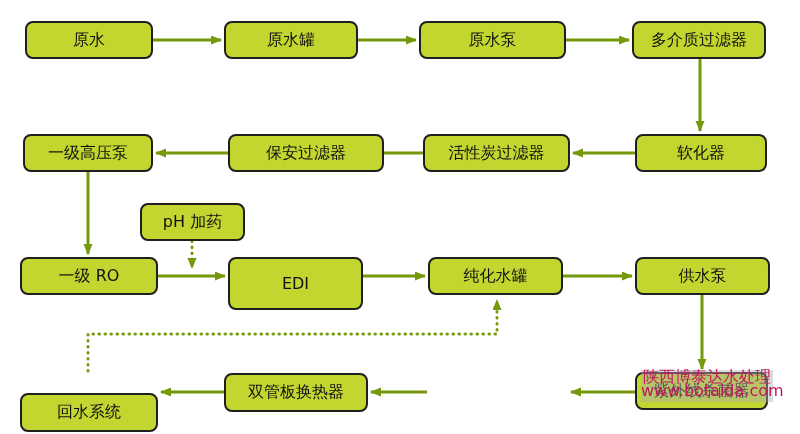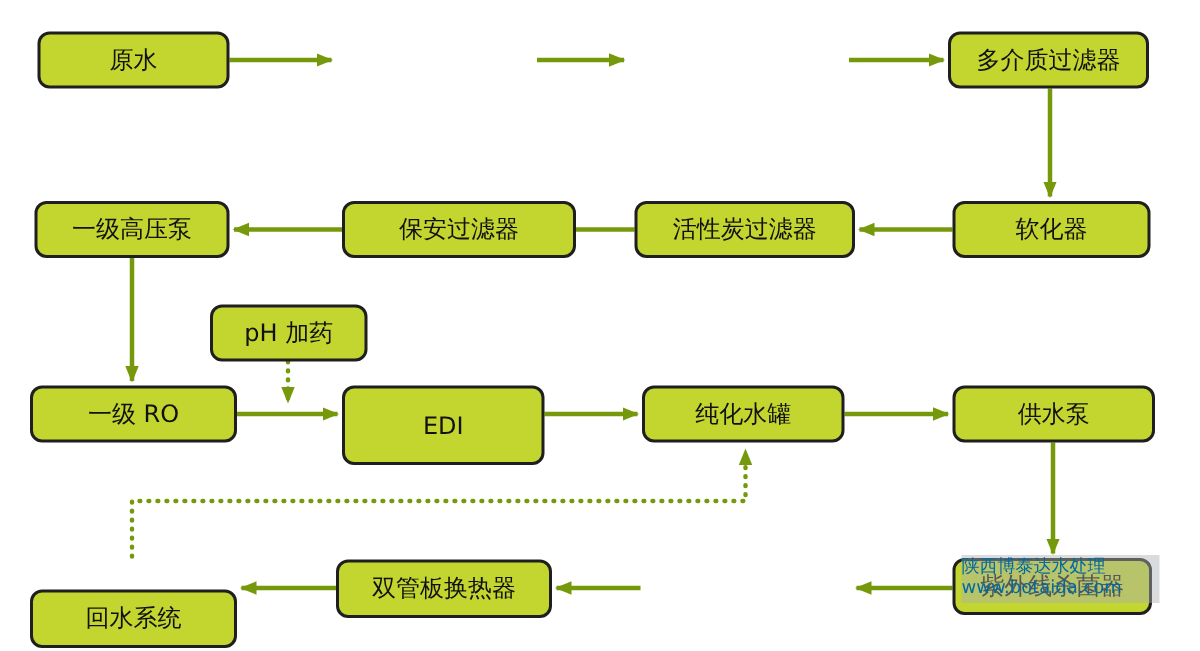--- a/index.html
+++ b/index.html
@@ -22,23 +22,24 @@
     display:flex;align-items:center;justify-content:center;
     white-space:nowrap;
     z-index:2;
   }
   .edge{stroke:#76990b;stroke-width:3;fill:none;}
   .edge.dotted{stroke-dasharray:0.5 5.5;stroke-linecap:round;}
   #watermark{
     position:absolute;
     left:641px;top:370px;width:132px;height:32px;
     background:rgba(170,175,178,0.45);
-    color:#0369a1;
-    font-size:12px;
+    color:#be185d;
+    font-size:16px;
     line-height:14px;
+    text-align:center;
     z-index:3;
     pointer-events:none;
   }
 </style>
 </head>
 <body>
 
 <div id="canvas">
 
   <svg id="arrows" viewBox="0 0 800 434" xmlns="http://www.w3.org/2000/svg">
@@ -66,20 +67,22 @@
     <path class="edge" d="M702 295 V369" marker-end="url(#ah)"></path>
 
     <path class="edge" d="M635 392 H571" marker-end="url(#ah)"></path>
     <path class="edge" d="M427 392 H371" marker-end="url(#ah)"></path>
     <path class="edge" d="M224 392 H161" marker-end="url(#ah)"></path>
 
     <path class="edge dotted" d="M88 371 V334 H497 V300" marker-end="url(#ah)"></path>
   </svg>
 
   <div class="node" style="left:25px;top:21px;width:128px;height:38px">原水</div>
+  <div class="node" style="left:224px;top:21px;width:134px;height:38px">原水罐</div>
+  <div class="node" style="left:419px;top:21px;width:147px;height:38px">原水泵</div>
   <div class="node" style="left:632px;top:21px;width:134px;height:38px">多介质过滤器</div>
 
   <div class="node" style="left:23px;top:134px;width:130px;height:38px">一级高压泵</div>
   <div class="node" style="left:228px;top:134px;width:156px;height:38px">保安过滤器</div>
   <div class="node" style="left:423px;top:134px;width:147px;height:38px">活性炭过滤器</div>
   <div class="node" style="left:635px;top:134px;width:132px;height:38px">软化器</div>
 
   <div class="node" style="left:140px;top:203px;width:105px;height:38px">pH 加药</div>
 
   <div class="node" style="left:20px;top:257px;width:138px;height:38px">一级 RO</div>

